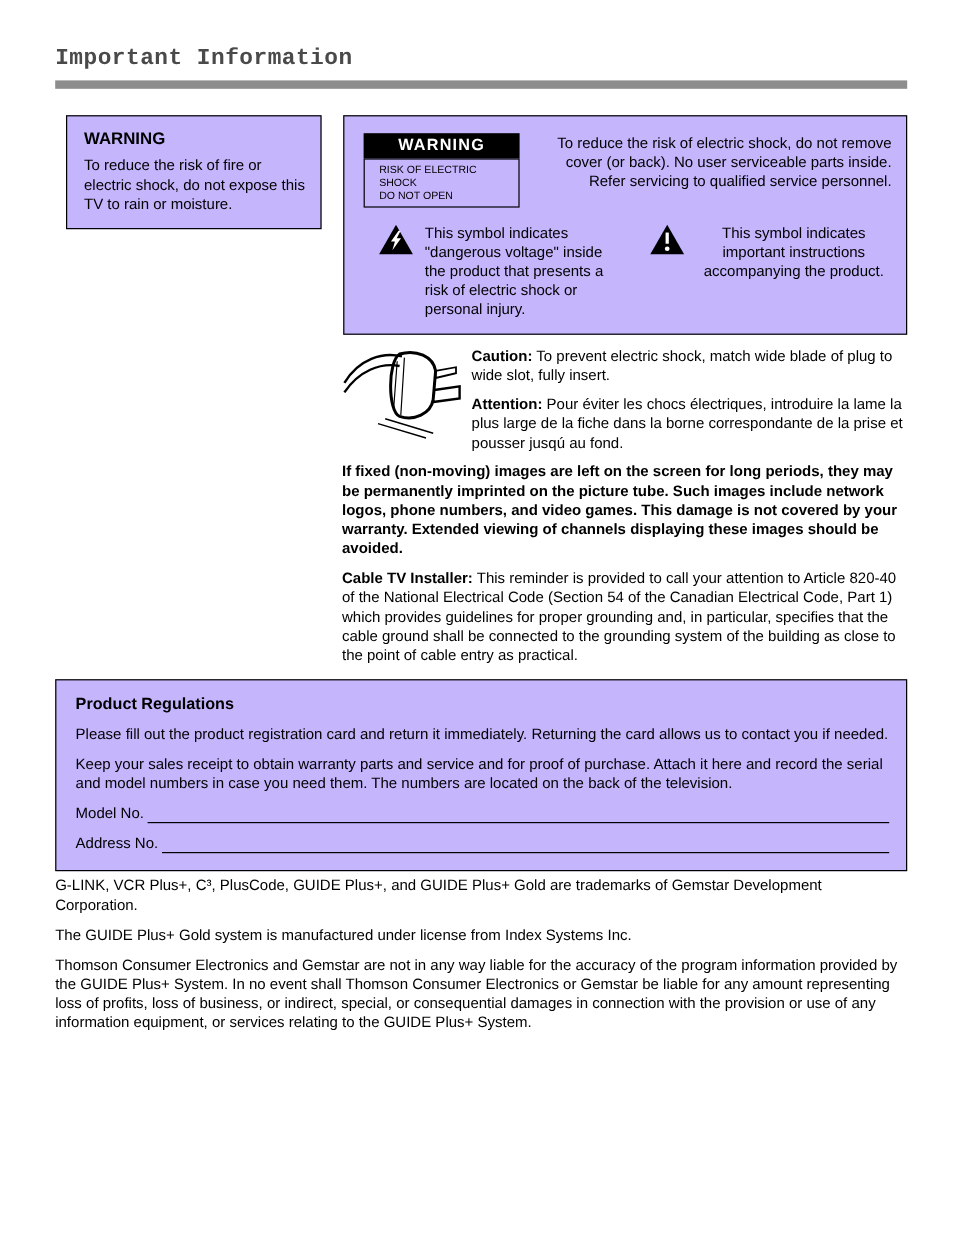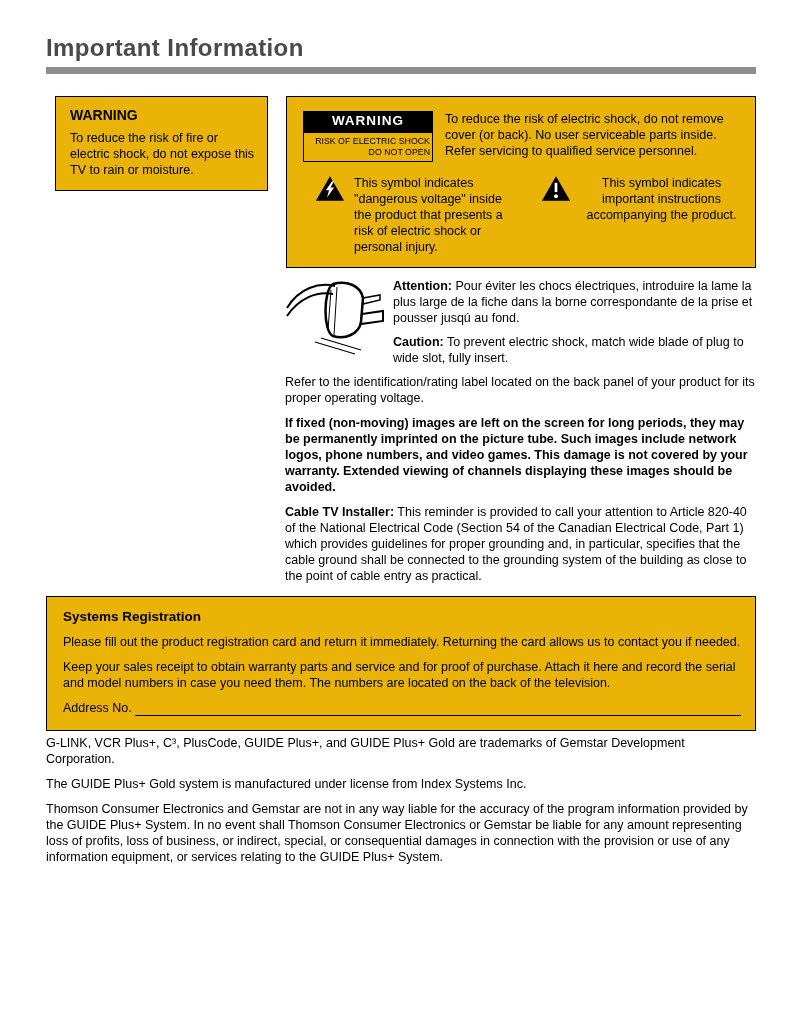--- a/index.html
+++ b/index.html
@@ -5,44 +5,44 @@
   * { margin:0; padding:0; box-sizing:border-box; }
   html,body { background:#ffffff; }
   .page {
     width:800px; height:1036px;
     padding:34px 44px 0 46px;
     font-family:"Liberation Sans","DejaVu Sans",sans-serif;
     font-size:12.5px; line-height:16px; color:#000;
     background:#fff; position:relative; overflow:hidden;
   }
   .title {
-    font-family:Liberation Sans, sans-serif;
-    font-weight:bold; font-size:24px; line-height:28px;
+    font-family:Liberation Mono, monospace;
+    font-weight:bold; font-size:19px; line-height:28px;
     color:#4a4a4a; letter-spacing:0.4px;
   }
   .rule { height:7px; background:#8d8d8d; margin:5px 0 22px 0; }
 
   .top-row { display:flex; align-items:flex-start; }
-  .box { border:1.4px solid #000; background:#eab308; }
+  .box { border:1.4px solid #000; background:#c4b5fd; }
 
   .warn-left { width:215px; margin-left:9px; padding:10px 12px 12px 14px; }
   .warn-left .hd { font-weight:bold; font-size:14px; margin-bottom:7px; }
 
   .warn-right { flex:1; margin-left:18px; padding:14px 12px 12px 16px; }
   .warn-top { display:flex; }
   .warn-label-block { width:130px; flex:none; }
   .warn-black {
     background:#000; color:#fff; font-weight:bold; font-size:13.5px;
     text-align:center; letter-spacing:1px; padding:2px 0 3px;
   }
   .warn-risk {
-    border:1.2px solid #000; text-align:right;
-    font-size:8.8px; line-height:11px; padding:3px 2px;
+    border:1.2px solid #000; text-align:left;
+    font-size:8.8px; line-height:11px; padding:3px 12px;
   }
-  .warn-top-text { padding-left:12px; }
+  .warn-top-text { padding-left:12px;text-align:right; }
 
   .symbols { display:flex; margin-top:13px; }
   .sym { display:flex; align-items:flex-start; }
   .sym .icon { width:30px; flex:none; }
   .sym .icon svg { width:30px; height:27px; display:block; }
   .sym .txt { padding-left:9px; }
   .sym-voltage { margin-left:12px; }
   .sym-voltage .txt { width:162px; }
   .sym-alert { margin-left:34px; }
   .sym-alert .txt { width:172px;text-align:center; }
@@ -124,36 +124,39 @@
         <path d="M2 30 C 14 10, 34 4, 50 8" fill="none" stroke="#000" stroke-width="2"></path>
         <path d="M2 38 C 14 20, 32 13, 48 16" fill="none" stroke="#000" stroke-width="2"></path>
         <path d="M48 6 C 62 2, 76 8, 78 20 L 76 44 C 74 56, 60 62, 48 58 C 38 54, 38 12, 48 6 Z" fill="none" stroke="#000" stroke-width="2.5"></path>
         <path d="M46 12 L 43 52 M 52 9 L 49 57" stroke="#000" stroke-width="1" fill="none"></path>
         <polygon points="78,20 95,17 95,22 78,26" fill="none" stroke="#000" stroke-width="1.5"></polygon>
         <polygon points="77,36 98,33 98,43 76,46" fill="#fff" stroke="#000" stroke-width="2"></polygon>
         <path d="M30 64 L 70 76 M 36 60 L 76 72" stroke="#000" stroke-width="1.2" fill="none"></path>
       </svg>
     </div>
     <div class="caution-texts">
+      <p><span class="bold">Caution:</span><span> To prevent electric shock, match wide blade of plug to wide slot, fully insert.</span></p>
       <p><span class="bold">Attention:</span><span> Pour éviter les chocs électriques, introduire la lame la plus large de la fiche dans la borne correspondante de la prise et pousser jusqú au fond.</span></p>
-      <p><span class="bold">Caution:</span><span> To prevent electric shock, match wide blade of plug to wide slot, fully insert.</span></p>
     </div>
   </div>
 
   <div class="indent bodytext">
-    <p>Refer to the identification/rating label located on the back panel of your product for its proper operating voltage.</p>
     <p class="bold">If fixed (non-moving) images are left on the screen for long periods, they may be permanently imprinted on the picture tube.  Such images include network logos, phone numbers, and video games. This damage is not covered by your warranty.  Extended viewing of channels displaying these images should be avoided.</p>
     <p><span class="bold">Cable TV Installer:</span><span> This reminder is provided to call your attention to Article 820-40 of the National Electrical Code (Section 54 of the Canadian Electrical Code, Part 1) which provides guidelines for proper grounding and, in particular, specifies that the cable ground shall be connected to the grounding system of the building as close to the point of cable entry as practical.</span></p>
   </div>
 
   <div class="box reg-box">
-    <div class="reg-title">Systems Registration</div>
+    <div class="reg-title">Product Regulations</div>
     <p>Please fill out the product registration card and return it immediately.  Returning the card allows us to contact you if needed.</p>
     <p>Keep your sales receipt to obtain warranty parts and service and for proof of purchase. Attach it here and record the serial and model numbers in case you need them. The numbers are located on the back of the television.</p>
 
+    <div class="reg-field">
+      <span class="lbl">Model No.</span>
+      <span class="fill-line"></span>
+    </div>
     <div class="reg-field">
       <span class="lbl">Address No.</span>
       <span class="fill-line"></span>
     </div>
   </div>
 
   <div class="footer">
     <p>G-LINK, VCR Plus+, C³, PlusCode, GUIDE Plus+, and GUIDE Plus+ Gold are trademarks of Gemstar Development Corporation.</p>
     <p>The GUIDE Plus+ Gold system is manufactured under license from Index Systems Inc.</p>
     <p>Thomson Consumer Electronics and Gemstar are not in any way liable for the accuracy of the program information provided by the GUIDE Plus+ System. In no event shall Thomson Consumer Electronics or Gemstar be liable for any amount representing loss of profits, loss of business, or indirect, special, or consequential damages in connection with the provision or use of any information equipment, or services relating to the GUIDE Plus+ System.</p>

